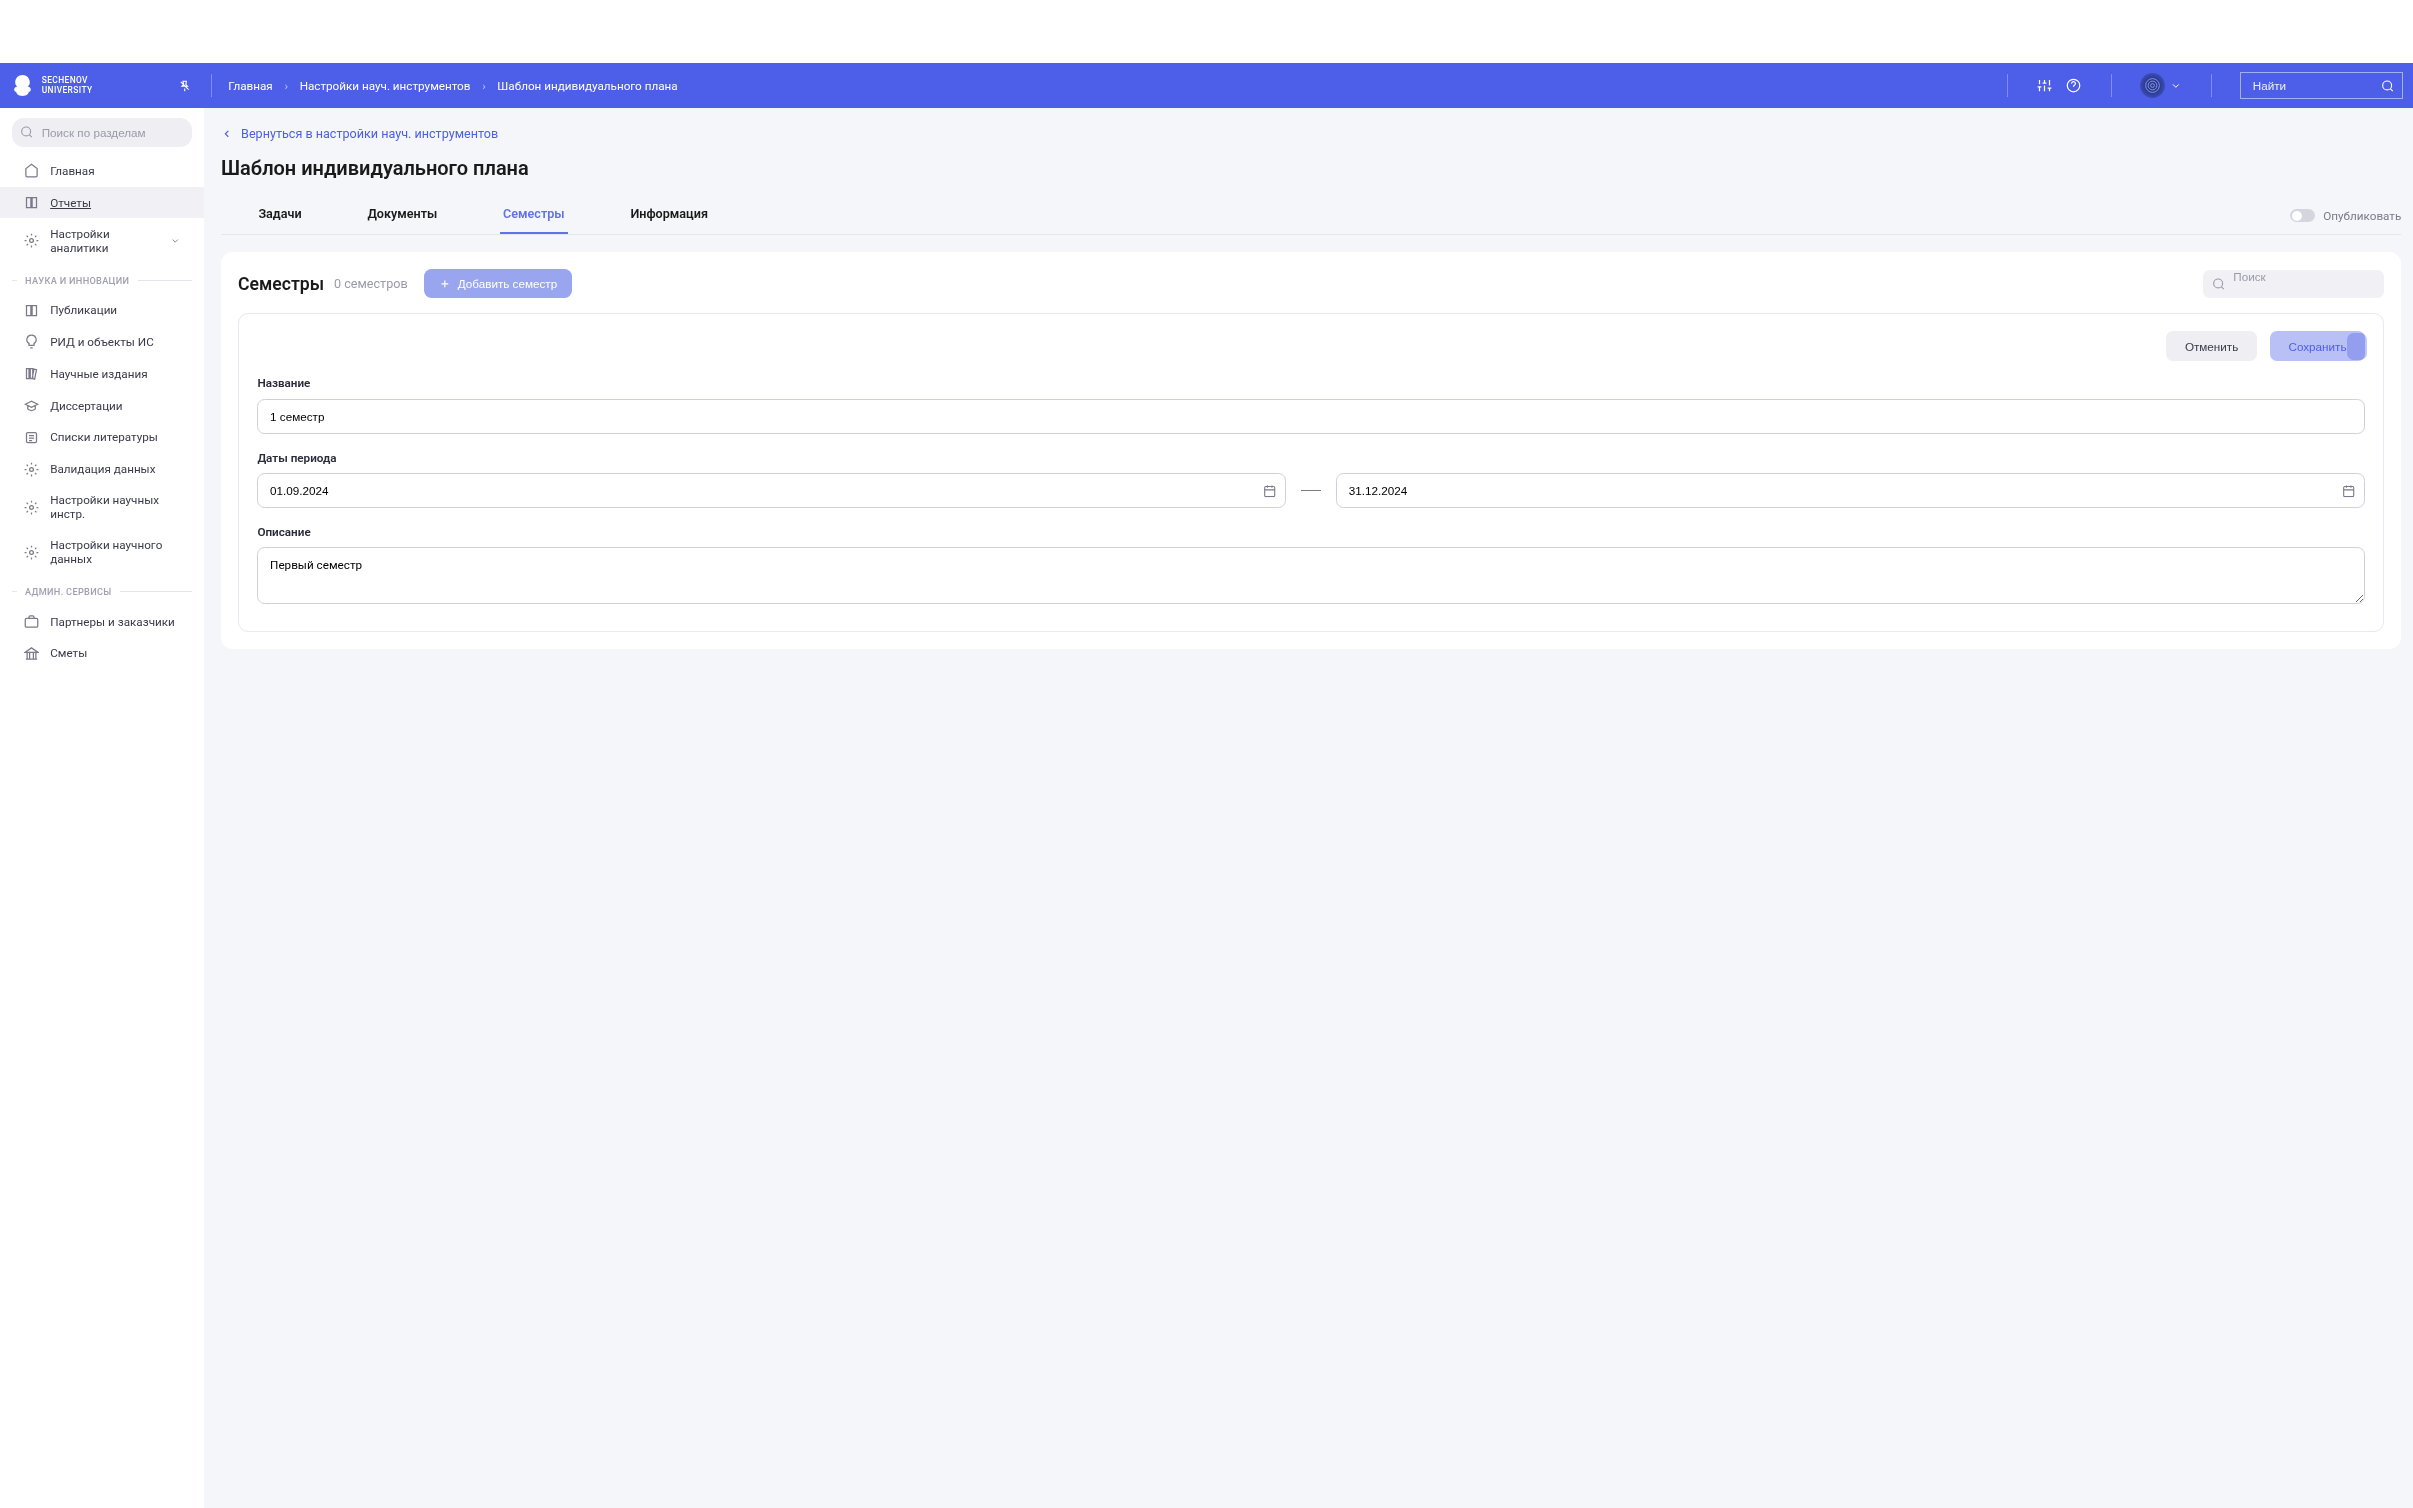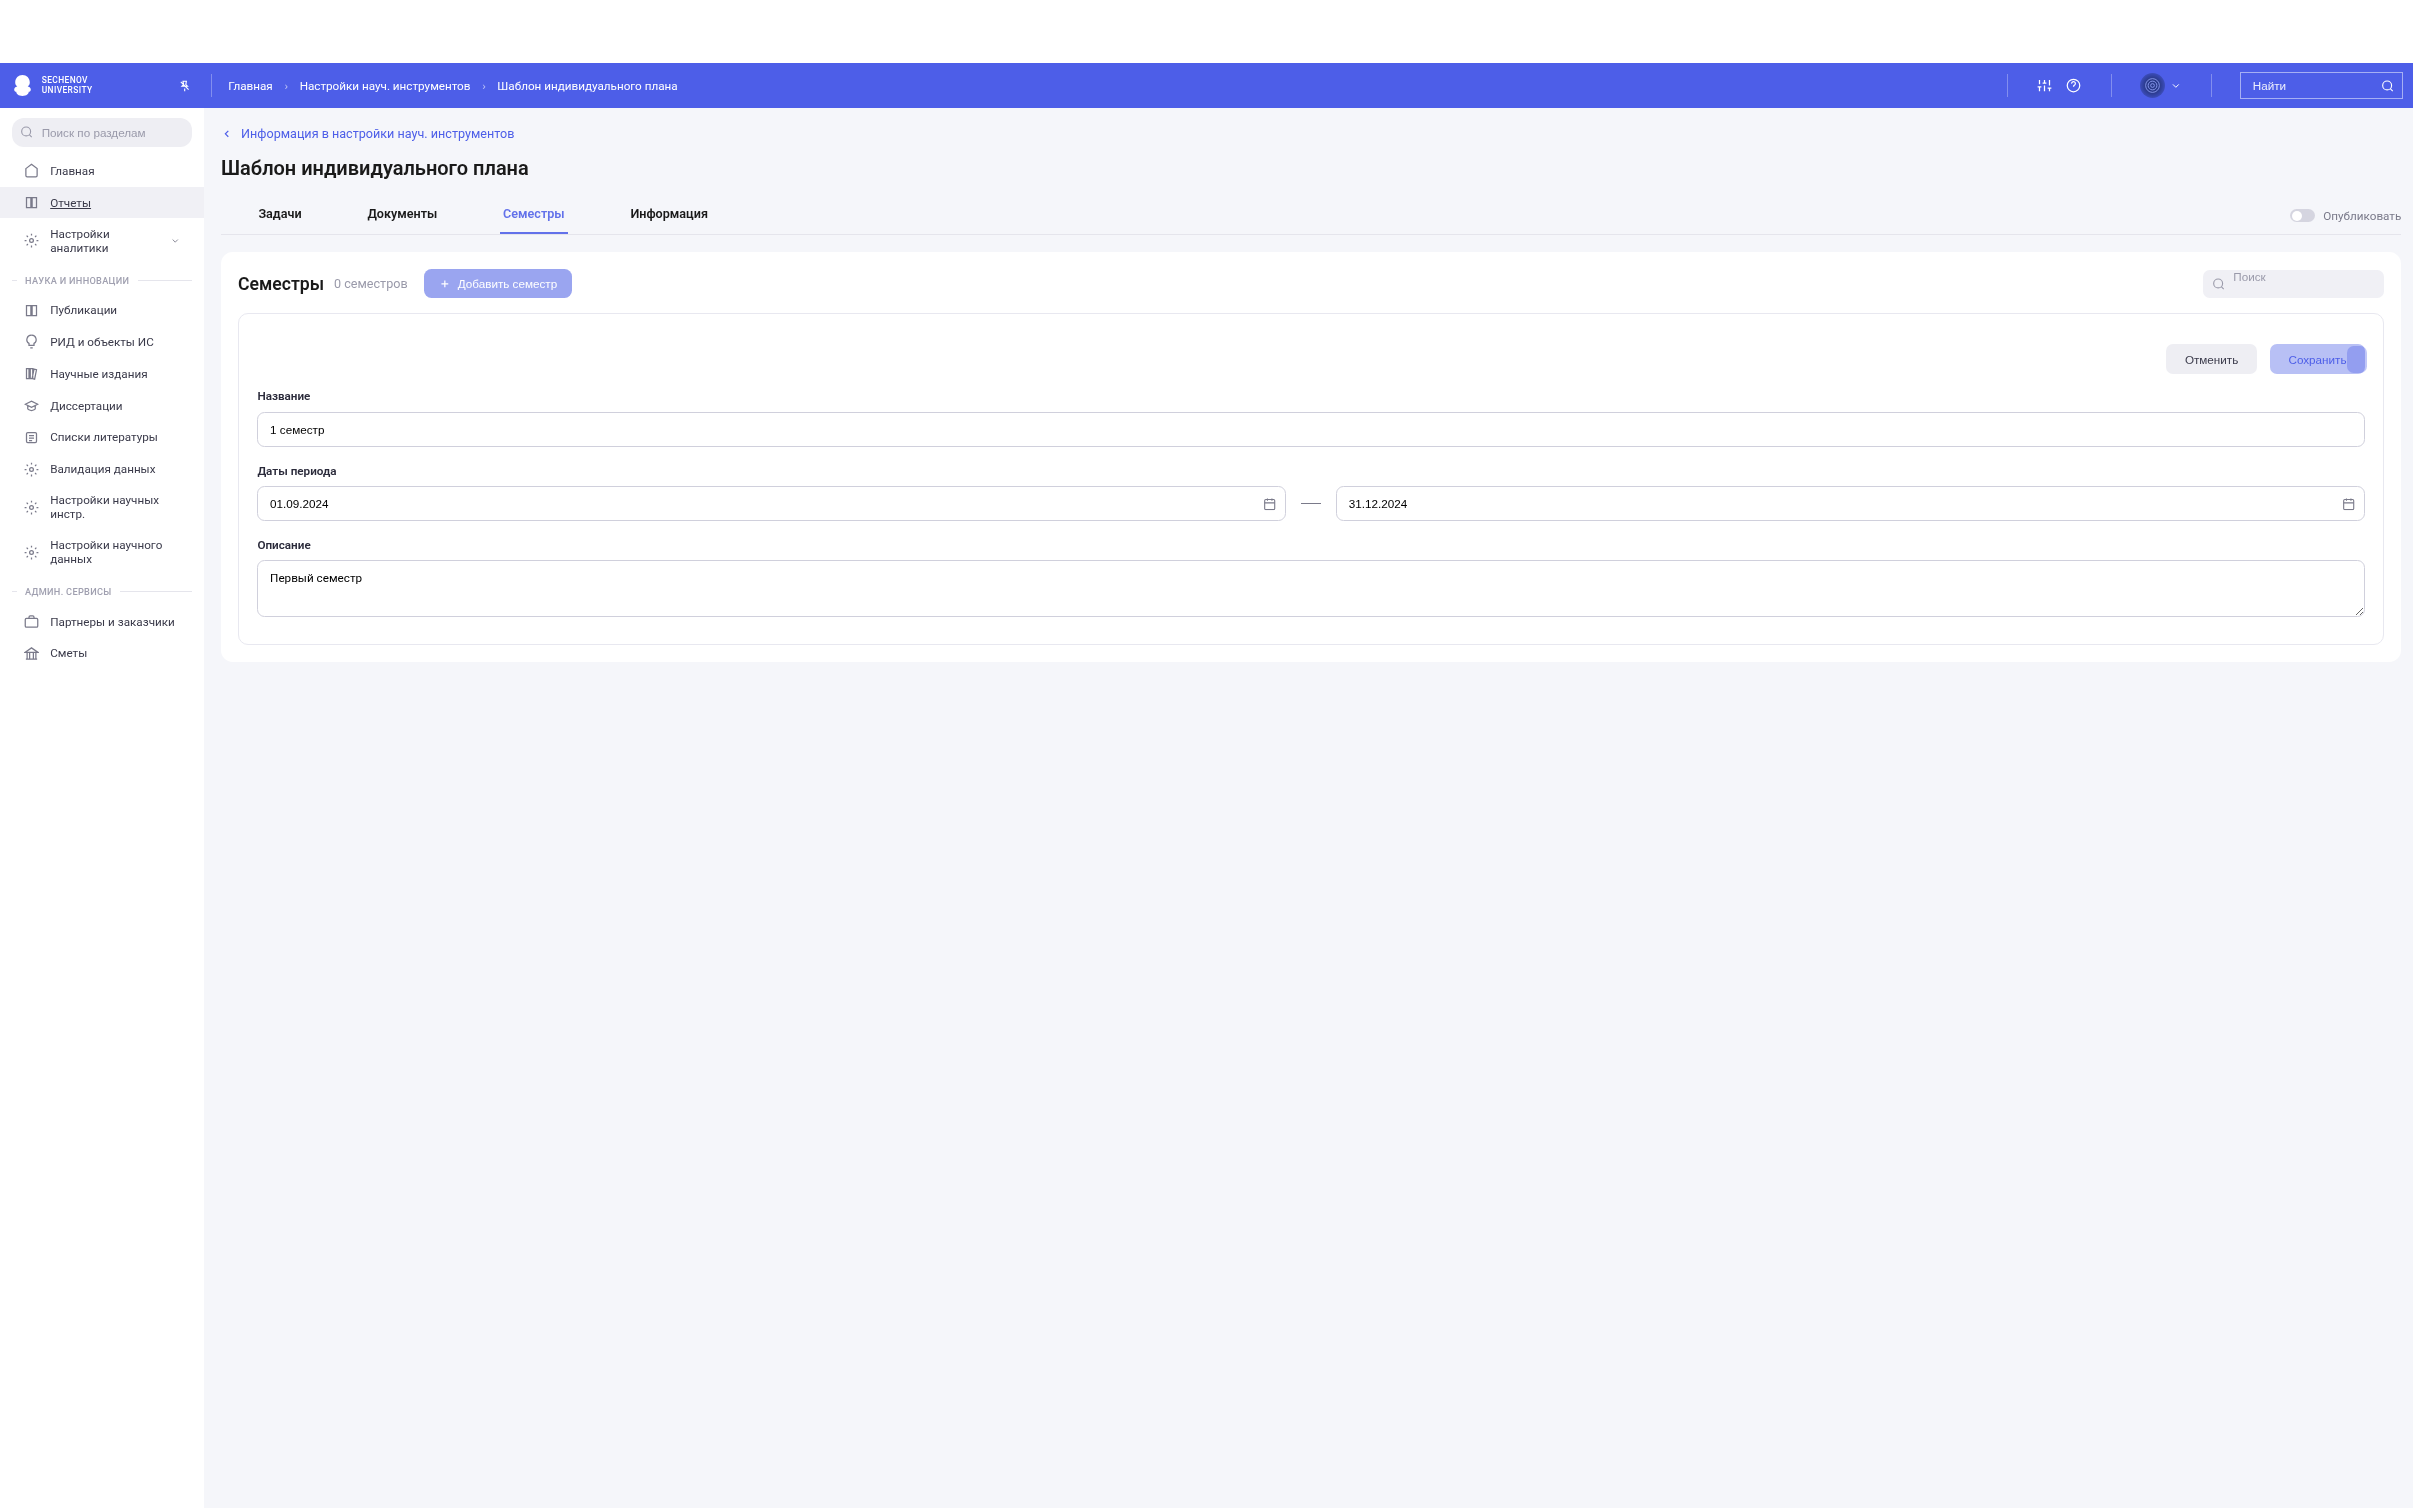--- a/index.html
+++ b/index.html
@@ -63,21 +63,21 @@
 .card-title { font-size: 17.6px; font-weight: 600; }
 .card-count { font-size: 12.6px; color: #9a9aaa; }
 .add-btn { display: inline-flex; align-items: center; gap: 6.7px; background: #9aa5f0; color: #fff; border: none; border-radius: 7.5px; padding: 8.4px 15px; font-size: 11.7px; font-weight: 500; cursor: pointer; margin-left: 6.7px; }
 .card-search { margin-left: auto; position: relative; width: 181px; }
 .card-search input { width: 100%; height: 28.5px; border: none; background: #f0f0f5; border-radius: 6.7px; padding: 0 10px 16px 30px; font-size: 11.7px; outline: none; }
 .card-search input::placeholder { color: #9a9aaa; }
 .card-search .sico { position: absolute; left: 8.4px; top: 50%; transform: translateY(-50%); color: #9a9aaa; }
 
 .form-panel { border: 0.8px solid #e8e8f0; border-radius: 10px; padding: 17px 18.4px 23.5px; }
 .form-actions { display: flex; justify-content: flex-end; gap: 13.4px; margin-bottom: 15px; }
-.btn { border: none; border-radius: 7px; padding: 8.4px 18.4px; font-size: 11.7px; font-weight: 500; cursor: pointer; margin-top: 13px; }
+.btn { border: none; border-radius: 7px; padding: 8.4px 18.4px; font-size: 11.7px; font-weight: 500; cursor: pointer; }
 .btn-cancel { background: #eeeef3; color: #3a3a4a; }
 .btn-save { background: #b8c0f5; color: #4d5ee8; position: relative; }
 .btn-save::after { content: ''; position: absolute; right: -1.7px; top: 1.7px; width: 20px; height: calc(100% - 3.4px); background: rgba(77,94,232,0.35); border-radius: 6.7px; }
 .form-field { margin-bottom: 17px; }
 .form-label { font-size: 11.7px; font-weight: 600; color: #2a2a3a; display: block; margin-bottom: 8.4px; }
 .text-input { width: 100%; height: 35px; border: 0.8px solid #d0d0dc; border-radius: 7.5px; padding: 0 11.7px; font-size: 11.7px; outline: none; }
 .date-row { display: flex; align-items: center; gap: 15px; }
 .date-wrap { position: relative; flex: 1; }
 .date-wrap .cal-ico { position: absolute; right: 10px; top: 50%; transform: translateY(-50%); color: #7a7a8a; }
 .date-sep { width: 20px; height: 0.8px; background: #7a7a8a; }
@@ -256,21 +256,21 @@
           </svg>
         <span>Сметы</span>
       </div>
     </div>
 
     <div class="main">
       <div class="back-link">
         <svg width="11.7" height="11.7" viewBox="0 0 24 24" fill="none" stroke="currentColor" stroke-width="2.5">
             <path d="M15 18l-6-6 6-6"></path>
           </svg>
-        <span>Информация в настройки науч. инструментов</span>
+        <span>Вернуться в настройки науч. инструментов</span>
       </div>
 
       <h1 class="page-title">Шаблон индивидуального плана</h1>
 
       <div class="tabs-row">
         <div class="tabs">
           <div class="tab">Задачи</div>
           <div class="tab">Документы</div>
           <div class="tab active">Семестры</div>
           <div class="tab">Информация</div>

